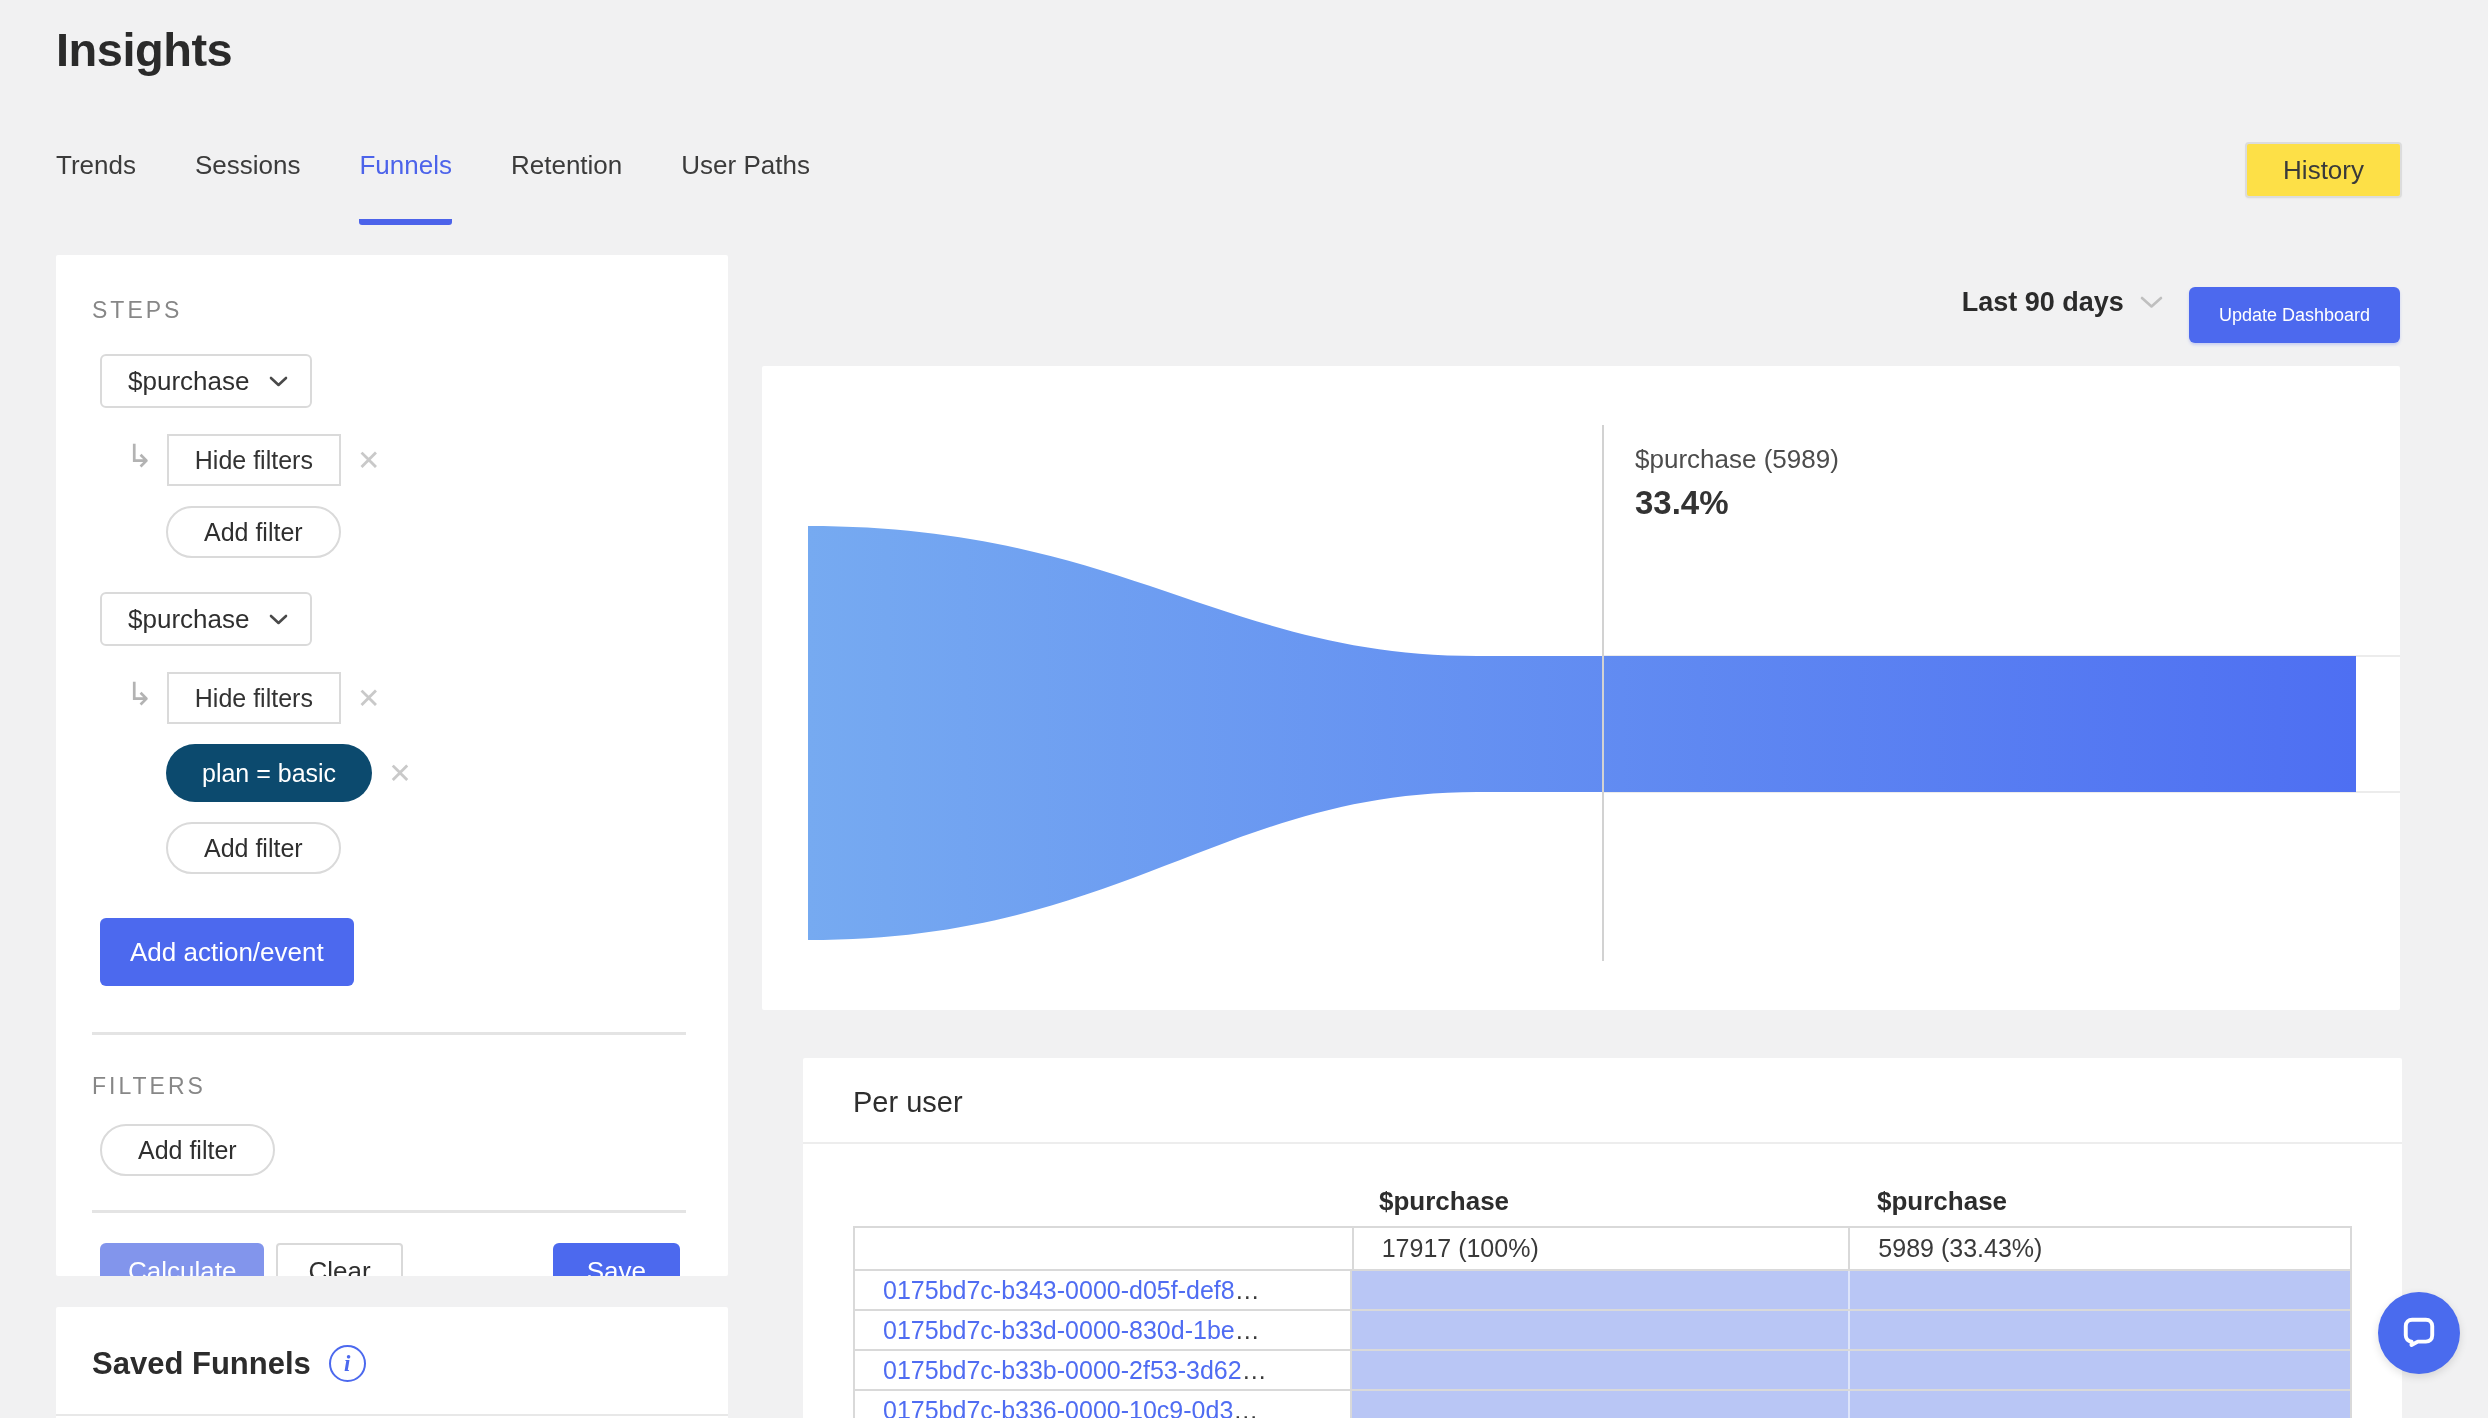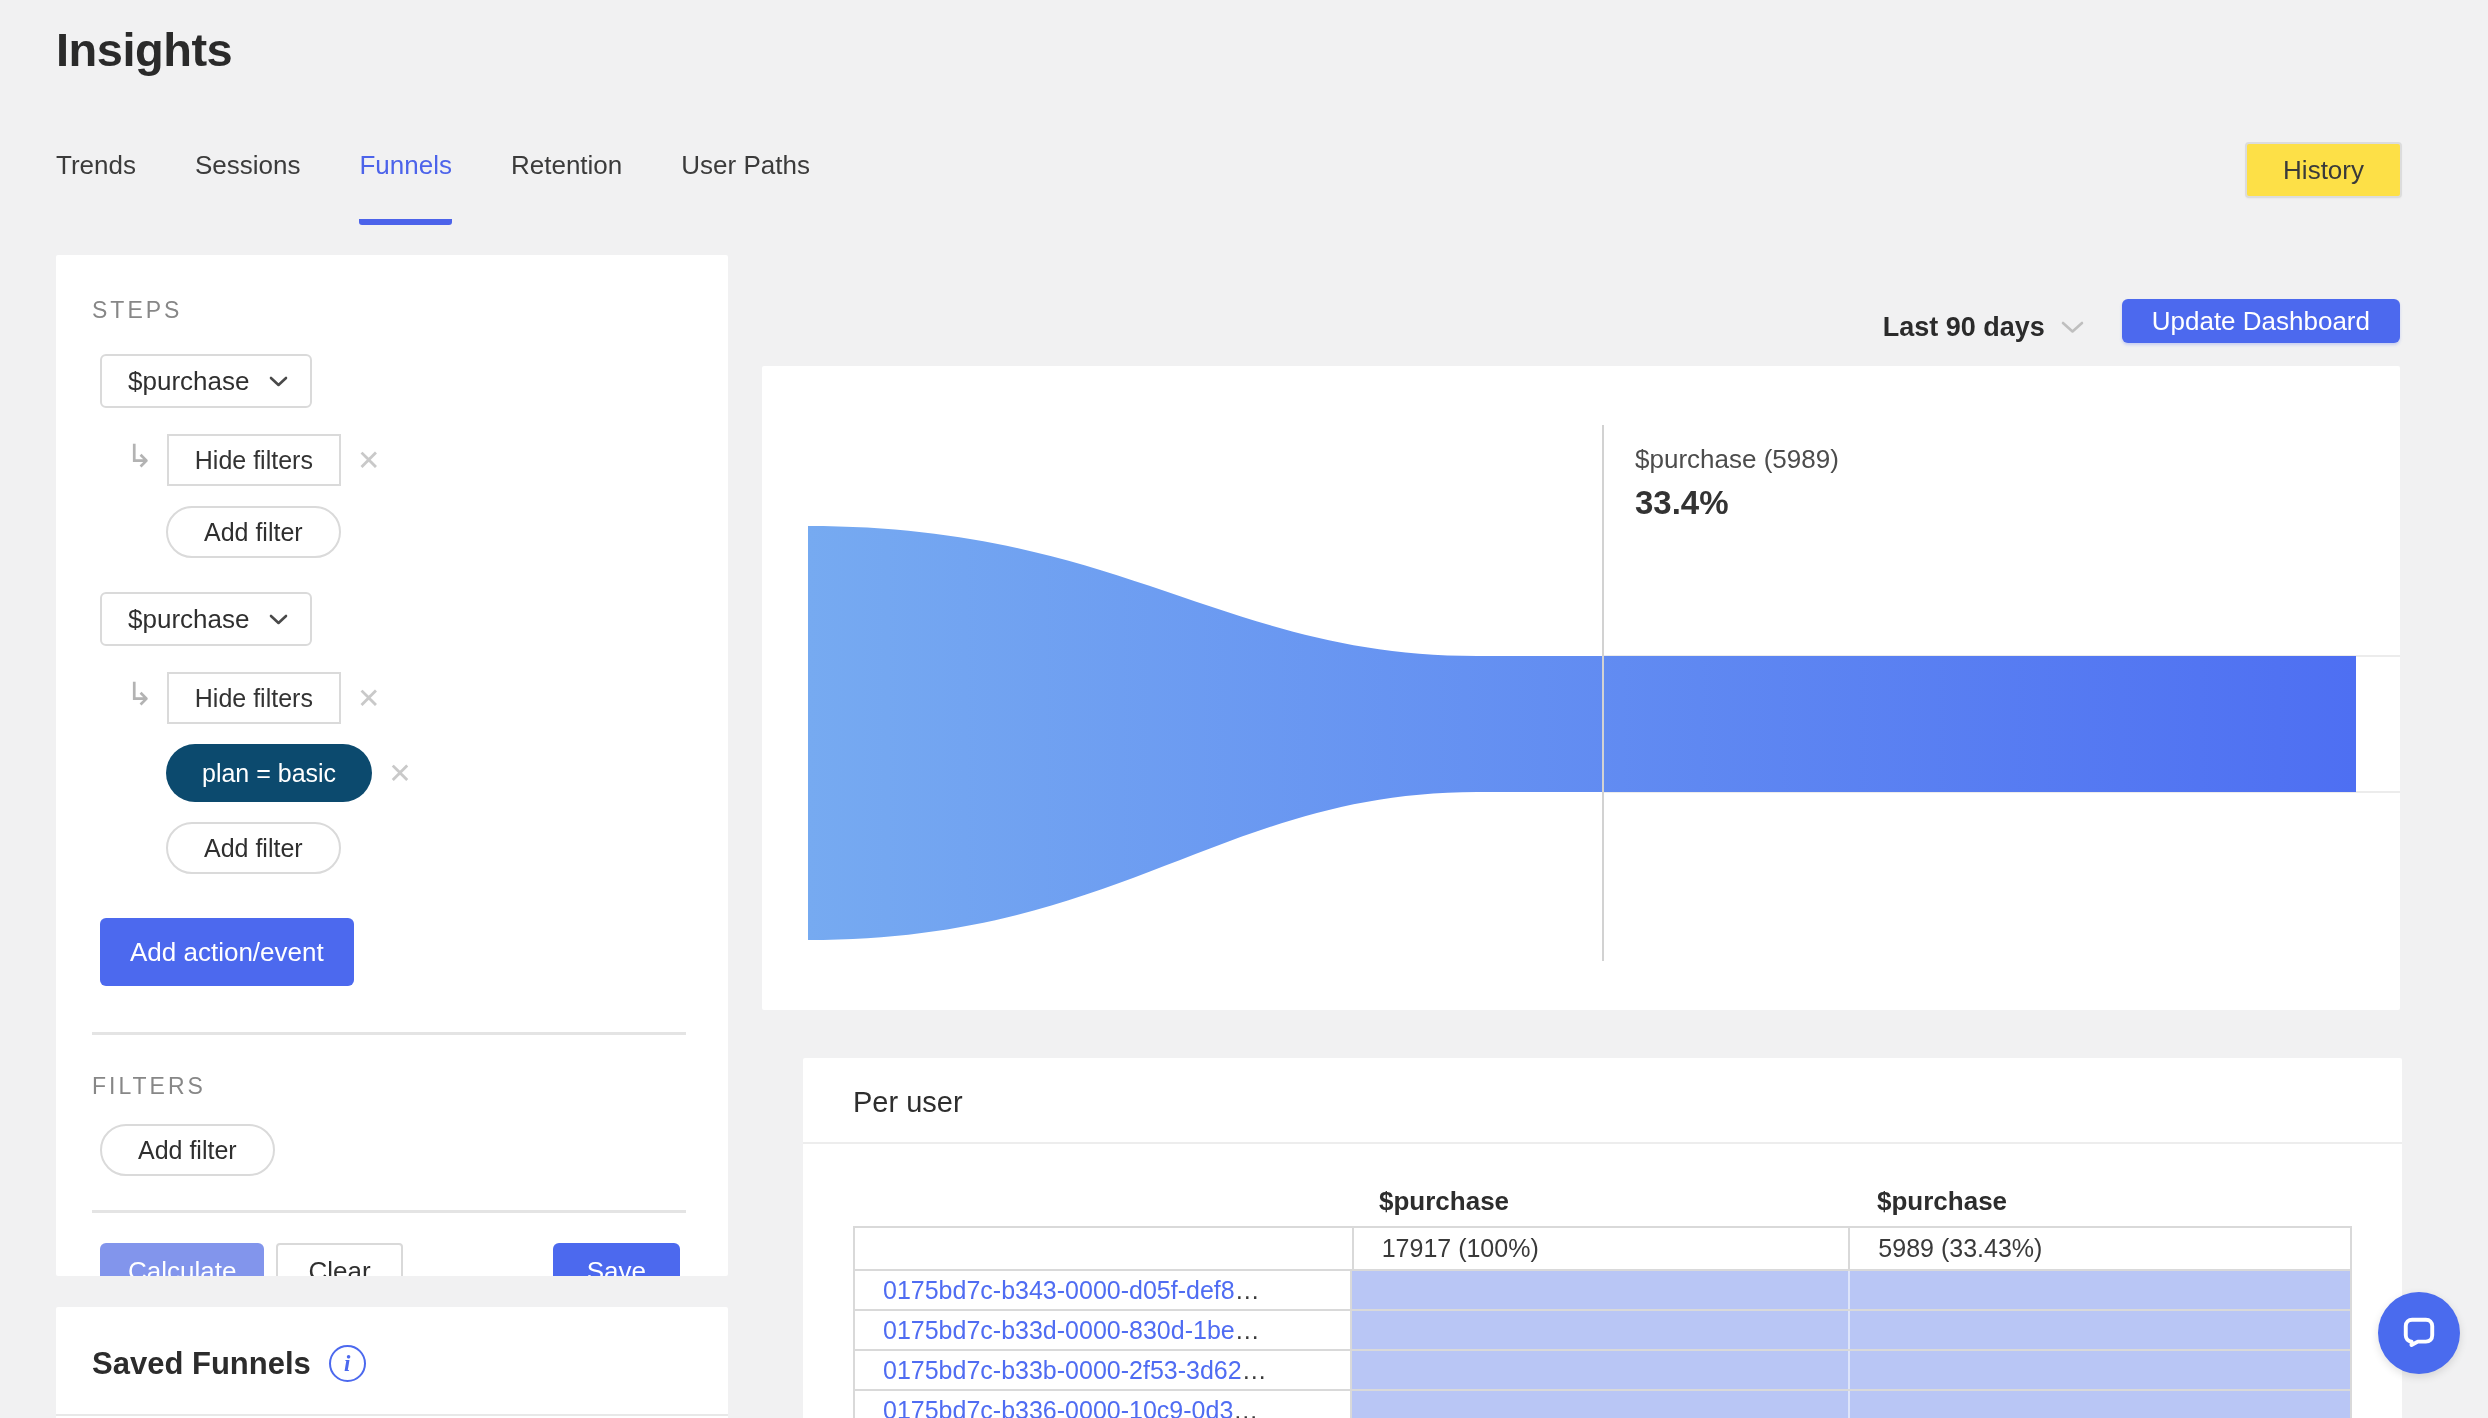--- a/index.html
+++ b/index.html
@@ -99,26 +99,26 @@
   .saved-title { font-size: 31px; font-weight: 700; color: #2c2c2c; }
   .info-icon {
     width: 37px; height: 37px; border: 2.5px solid #4c69ee; border-radius: 50%;
     color: #4c69ee; font-size: 23px; font-weight: 600;
     display: inline-flex; align-items: center; justify-content: center; cursor: pointer;
     font-family: "Liberation Serif", serif; font-style: italic;
   }
   .saved-divider { position: absolute; left: 0; right: 0; top: 107px; border-top: 2px solid #e8e8e8; }
 
   
-  .toolbar { position: absolute; top: 287px; right: 88px; height: 56px; display: flex; align-items: flex-end; gap: 38px; }
+  .toolbar { position: absolute; top: 287px; right: 88px; height: 56px; display: flex; align-items: flex-start; gap: 26px; }
   .date-range { display: flex; align-items: center; gap: 16px; cursor: pointer; }
   .date-range-label { font-size: 27px; font-weight: 600; color: #2b2b2b; }
   .update-btn {
-    height: 44px; padding: 0 30px; background: #4c69ee; border: none; border-radius: 6px;
-    color: #fff; font-size: 26px; font-weight: 500; cursor: pointer;
+    height: 56px; padding: 0 30px; background: #4c69ee; border: none; border-radius: 6px;
+    color: #fff; font-size: 18px; font-weight: 500; cursor: pointer;
     box-shadow: 0 2px 3px rgba(76,105,238,0.25); display: inline-flex; align-items: center;
   }
 
   
   #chart-card { left: 762px; top: 366px; width: 1638px; height: 644px; overflow: hidden; }
   .funnel-svg { position: absolute; left: 0; top: 0; }
   .step-divider { position: absolute; left: 840px; top: 59px; width: 2px; height: 536px; background: #d2d2d2; }
   .funnel-label { position: absolute; top: 78px; }
   .funnel-label.first { left: 84px; }
   .funnel-label.second { left: 873px; }

